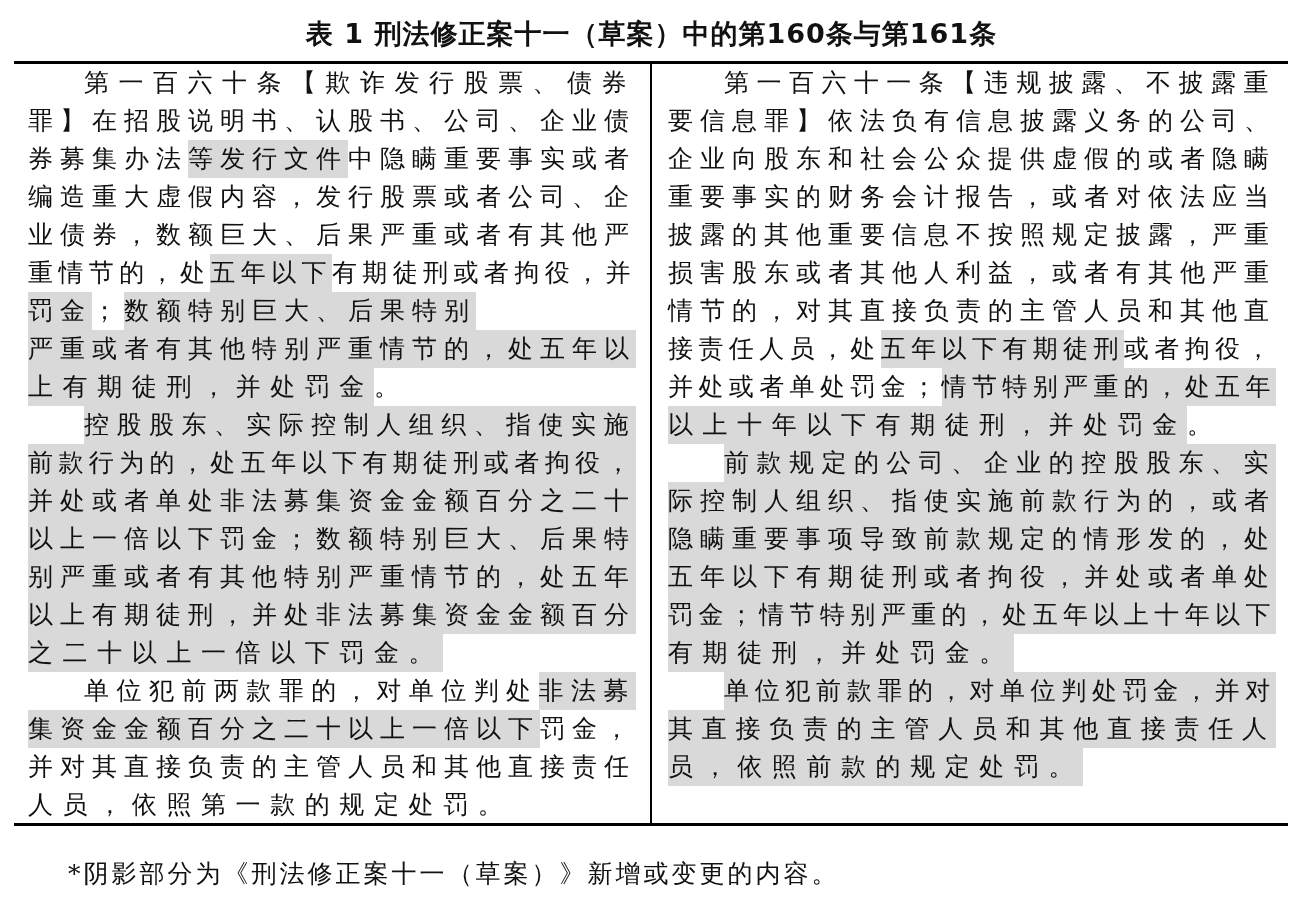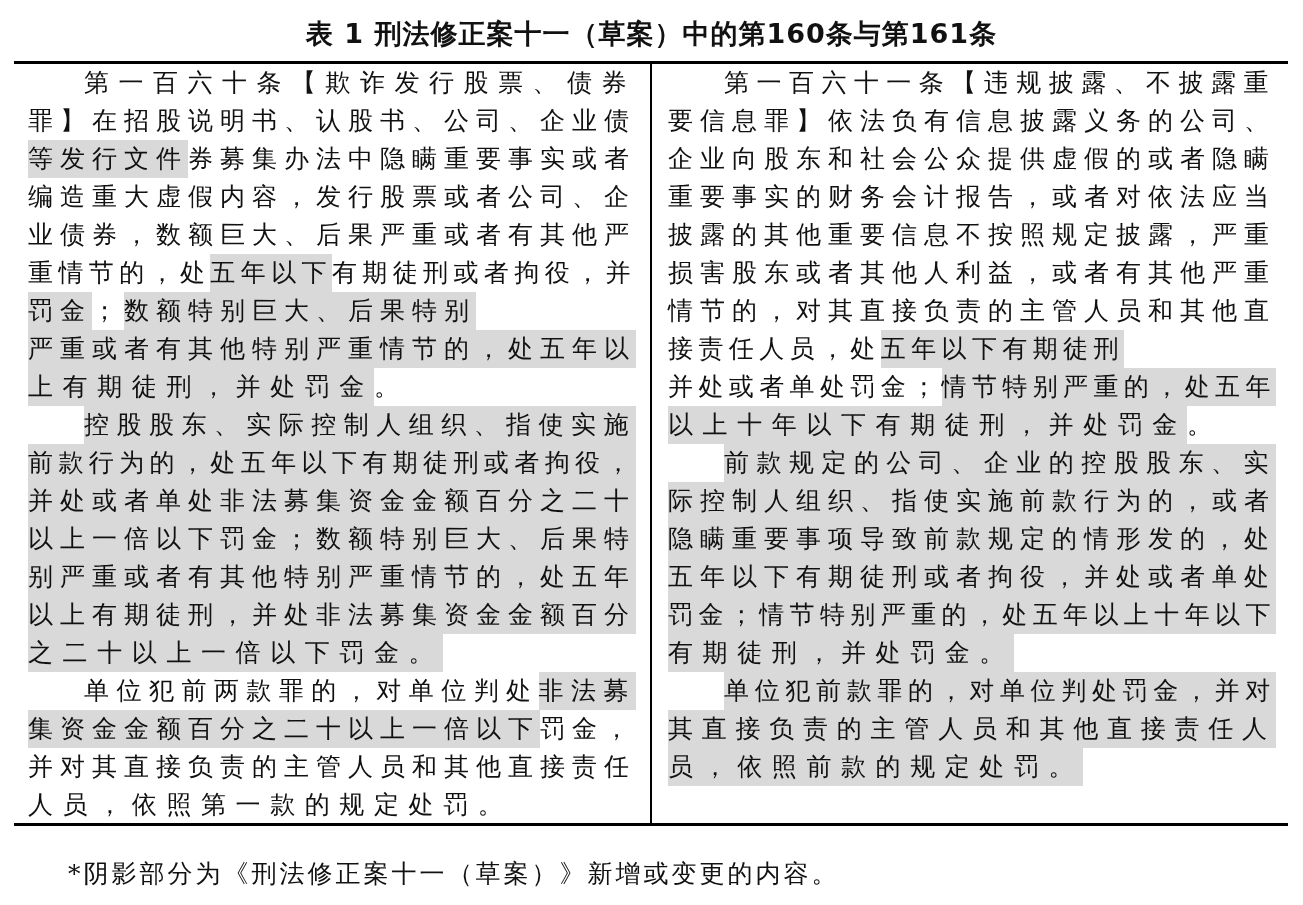--- a/index.html
+++ b/index.html
@@ -94,22 +94,22 @@
 <div class="divider"></div>
 
 <div class="col left">
     <div class="line indent last">
       <span class="seg" aria-label="第一百六十条【欺诈发行股票、债券"><span class="ch" style="width: 34.5px; text-align: left;">第</span><span class="ch" style="width: 34.5px; text-align: left;">一</span><span class="ch" style="width: 34.5px; text-align: left;">百</span><span class="ch" style="width: 34.5px; text-align: left;">六</span><span class="ch" style="width: 34.5px; text-align: left;">十</span><span class="ch" style="width: 34.5px; text-align: left;">条</span><span class="ch" style="width: 34.5px; text-align: left;">【</span><span class="ch" style="width: 34.5px; text-align: left;">欺</span><span class="ch" style="width: 34.5px; text-align: left;">诈</span><span class="ch" style="width: 34.5px; text-align: left;">发</span><span class="ch" style="width: 34.5px; text-align: left;">行</span><span class="ch" style="width: 34.5px; text-align: left;">股</span><span class="ch" style="width: 34.5px; text-align: left;">票</span><span class="ch" style="width: 34.5px; text-align: left;">、</span><span class="ch" style="width: 34.5px; text-align: left;">债</span><span class="ch" style="width: 34.5px; text-align: left;">券</span></span>
     </div>
     <div class="line last">
       <span class="seg" aria-label="罪】在招股说明书、认股书、公司、企业债"><span class="ch" style="width: 32px; text-align: left;">罪</span><span class="ch" style="width: 32px; text-align: left;">】</span><span class="ch" style="width: 32px; text-align: left;">在</span><span class="ch" style="width: 32px; text-align: left;">招</span><span class="ch" style="width: 32px; text-align: left;">股</span><span class="ch" style="width: 32px; text-align: left;">说</span><span class="ch" style="width: 32px; text-align: left;">明</span><span class="ch" style="width: 32px; text-align: left;">书</span><span class="ch" style="width: 32px; text-align: left;">、</span><span class="ch" style="width: 32px; text-align: left;">认</span><span class="ch" style="width: 32px; text-align: left;">股</span><span class="ch" style="width: 32px; text-align: left;">书</span><span class="ch" style="width: 32px; text-align: left;">、</span><span class="ch" style="width: 32px; text-align: left;">公</span><span class="ch" style="width: 32px; text-align: left;">司</span><span class="ch" style="width: 32px; text-align: left;">、</span><span class="ch" style="width: 32px; text-align: left;">企</span><span class="ch" style="width: 32px; text-align: left;">业</span><span class="ch" style="width: 32px; text-align: left;">债</span></span>
     </div>
     <div class="line last">
+      <span class="seg" aria-label="券募集办法"><span class="ch" style="width: 32px; text-align: left;">券</span><span class="ch" style="width: 32px; text-align: left;">募</span><span class="ch" style="width: 32px; text-align: left;">集</span><span class="ch" style="width: 32px; text-align: left;">办</span><span class="ch" style="width: 32px; text-align: left;">法</span></span>
       <span class="seg hl" aria-label="等发行文件"><span class="ch" style="width: 32px; text-align: left;">等</span><span class="ch" style="width: 32px; text-align: left;">发</span><span class="ch" style="width: 32px; text-align: left;">行</span><span class="ch" style="width: 32px; text-align: left;">文</span><span class="ch" style="width: 32px; text-align: left;">件</span></span>
-      <span class="seg" aria-label="券募集办法"><span class="ch" style="width: 32px; text-align: left;">券</span><span class="ch" style="width: 32px; text-align: left;">募</span><span class="ch" style="width: 32px; text-align: left;">集</span><span class="ch" style="width: 32px; text-align: left;">办</span><span class="ch" style="width: 32px; text-align: left;">法</span></span>
       <span class="seg" aria-label="中隐瞒重要事实或者"><span class="ch" style="width: 32px; text-align: left;">中</span><span class="ch" style="width: 32px; text-align: left;">隐</span><span class="ch" style="width: 32px; text-align: left;">瞒</span><span class="ch" style="width: 32px; text-align: left;">重</span><span class="ch" style="width: 32px; text-align: left;">要</span><span class="ch" style="width: 32px; text-align: left;">事</span><span class="ch" style="width: 32px; text-align: left;">实</span><span class="ch" style="width: 32px; text-align: left;">或</span><span class="ch" style="width: 32px; text-align: left;">者</span></span>
     </div>
     <div class="line last">
       <span class="seg" aria-label="编造重大虚假内容，发行股票或者公司、企"><span class="ch" style="width: 32px; text-align: left;">编</span><span class="ch" style="width: 32px; text-align: left;">造</span><span class="ch" style="width: 32px; text-align: left;">重</span><span class="ch" style="width: 32px; text-align: left;">大</span><span class="ch" style="width: 32px; text-align: left;">虚</span><span class="ch" style="width: 32px; text-align: left;">假</span><span class="ch" style="width: 32px; text-align: left;">内</span><span class="ch" style="width: 32px; text-align: left;">容</span><span class="ch" style="width: 32px; text-align: left;">，</span><span class="ch" style="width: 32px; text-align: left;">发</span><span class="ch" style="width: 32px; text-align: left;">行</span><span class="ch" style="width: 32px; text-align: left;">股</span><span class="ch" style="width: 32px; text-align: left;">票</span><span class="ch" style="width: 32px; text-align: left;">或</span><span class="ch" style="width: 32px; text-align: left;">者</span><span class="ch" style="width: 32px; text-align: left;">公</span><span class="ch" style="width: 32px; text-align: left;">司</span><span class="ch" style="width: 32px; text-align: left;">、</span><span class="ch" style="width: 32px; text-align: left;">企</span></span>
     </div>
     <div class="line last">
       <span class="seg" aria-label="业债券，数额巨大、后果严重或者有其他严"><span class="ch" style="width: 32px; text-align: left;">业</span><span class="ch" style="width: 32px; text-align: left;">债</span><span class="ch" style="width: 32px; text-align: left;">券</span><span class="ch" style="width: 32px; text-align: left;">，</span><span class="ch" style="width: 32px; text-align: left;">数</span><span class="ch" style="width: 32px; text-align: left;">额</span><span class="ch" style="width: 32px; text-align: left;">巨</span><span class="ch" style="width: 32px; text-align: left;">大</span><span class="ch" style="width: 32px; text-align: left;">、</span><span class="ch" style="width: 32px; text-align: left;">后</span><span class="ch" style="width: 32px; text-align: left;">果</span><span class="ch" style="width: 32px; text-align: left;">严</span><span class="ch" style="width: 32px; text-align: left;">重</span><span class="ch" style="width: 32px; text-align: left;">或</span><span class="ch" style="width: 32px; text-align: left;">者</span><span class="ch" style="width: 32px; text-align: left;">有</span><span class="ch" style="width: 32px; text-align: left;">其</span><span class="ch" style="width: 32px; text-align: left;">他</span><span class="ch" style="width: 32px; text-align: left;">严</span></span>
     </div>
     <div class="line last">
       <span class="seg" aria-label="重情节的，处"><span class="ch" style="width: 30.4px; text-align: left;">重</span><span class="ch" style="width: 30.4px; text-align: left;">情</span><span class="ch" style="width: 30.4px; text-align: left;">节</span><span class="ch" style="width: 30.4px; text-align: left;">的</span><span class="ch" style="width: 30.4px; text-align: left;">，</span><span class="ch" style="width: 30.4px; text-align: left;">处</span></span>
@@ -182,20 +182,21 @@
     </div>
     <div class="line last">
       <span class="seg" aria-label="损害股东或者其他人利益，或者有其他严重"><span class="ch" style="width: 32px; text-align: left;">损</span><span class="ch" style="width: 32px; text-align: left;">害</span><span class="ch" style="width: 32px; text-align: left;">股</span><span class="ch" style="width: 32px; text-align: left;">东</span><span class="ch" style="width: 32px; text-align: left;">或</span><span class="ch" style="width: 32px; text-align: left;">者</span><span class="ch" style="width: 32px; text-align: left;">其</span><span class="ch" style="width: 32px; text-align: left;">他</span><span class="ch" style="width: 32px; text-align: left;">人</span><span class="ch" style="width: 32px; text-align: left;">利</span><span class="ch" style="width: 32px; text-align: left;">益</span><span class="ch" style="width: 32px; text-align: left;">，</span><span class="ch" style="width: 32px; text-align: left;">或</span><span class="ch" style="width: 32px; text-align: left;">者</span><span class="ch" style="width: 32px; text-align: left;">有</span><span class="ch" style="width: 32px; text-align: left;">其</span><span class="ch" style="width: 32px; text-align: left;">他</span><span class="ch" style="width: 32px; text-align: left;">严</span><span class="ch" style="width: 32px; text-align: left;">重</span></span>
     </div>
     <div class="line last">
       <span class="seg" aria-label="情节的，对其直接负责的主管人员和其他直"><span class="ch" style="width: 32px; text-align: left;">情</span><span class="ch" style="width: 32px; text-align: left;">节</span><span class="ch" style="width: 32px; text-align: left;">的</span><span class="ch" style="width: 32px; text-align: left;">，</span><span class="ch" style="width: 32px; text-align: left;">对</span><span class="ch" style="width: 32px; text-align: left;">其</span><span class="ch" style="width: 32px; text-align: left;">直</span><span class="ch" style="width: 32px; text-align: left;">接</span><span class="ch" style="width: 32px; text-align: left;">负</span><span class="ch" style="width: 32px; text-align: left;">责</span><span class="ch" style="width: 32px; text-align: left;">的</span><span class="ch" style="width: 32px; text-align: left;">主</span><span class="ch" style="width: 32px; text-align: left;">管</span><span class="ch" style="width: 32px; text-align: left;">人</span><span class="ch" style="width: 32px; text-align: left;">员</span><span class="ch" style="width: 32px; text-align: left;">和</span><span class="ch" style="width: 32px; text-align: left;">其</span><span class="ch" style="width: 32px; text-align: left;">他</span><span class="ch" style="width: 32px; text-align: left;">直</span></span>
     </div>
     <div class="line last">
       <span class="seg" aria-label="接责任人员，处"><span class="ch" style="width: 30.4px; text-align: left;">接</span><span class="ch" style="width: 30.4px; text-align: left;">责</span><span class="ch" style="width: 30.4px; text-align: left;">任</span><span class="ch" style="width: 30.4px; text-align: left;">人</span><span class="ch" style="width: 30.4px; text-align: left;">员</span><span class="ch" style="width: 30.4px; text-align: left;">，</span><span class="ch" style="width: 30.4px; text-align: left;">处</span></span>
       <span class="seg hl" aria-label="五年以下有期徒刑"><span class="ch" style="width: 30.4px; text-align: left;">五</span><span class="ch" style="width: 30.4px; text-align: left;">年</span><span class="ch" style="width: 30.4px; text-align: left;">以</span><span class="ch" style="width: 30.4px; text-align: left;">下</span><span class="ch" style="width: 30.4px; text-align: left;">有</span><span class="ch" style="width: 30.4px; text-align: left;">期</span><span class="ch" style="width: 30.4px; text-align: left;">徒</span><span class="ch" style="width: 30.4px; text-align: left;">刑</span></span>
+      <span class="seg" aria-label="或者拘役，"><span class="ch" style="width: 30.4px; text-align: left;">或</span><span class="ch" style="width: 30.4px; text-align: left;">者</span><span class="ch" style="width: 30.4px; text-align: left;">拘</span><span class="ch" style="width: 30.4px; text-align: left;">役</span><span class="ch" style="width: 30.4px; text-align: left;">，</span></span>
     </div>
     <div class="line last">
       <span class="seg" aria-label="并处或者单处罚金；"><span class="ch" style="width: 30.4px; text-align: left;">并</span><span class="ch" style="width: 30.4px; text-align: left;">处</span><span class="ch" style="width: 30.4px; text-align: left;">或</span><span class="ch" style="width: 30.4px; text-align: left;">者</span><span class="ch" style="width: 30.4px; text-align: left;">单</span><span class="ch" style="width: 30.4px; text-align: left;">处</span><span class="ch" style="width: 30.4px; text-align: left;">罚</span><span class="ch" style="width: 30.4px; text-align: left;">金</span><span class="ch" style="width: 30.4px; text-align: left;">；</span></span>
       <span class="seg hl" aria-label="情节特别严重的，处五年"><span class="ch" style="width: 30.4px; text-align: left;">情</span><span class="ch" style="width: 30.4px; text-align: left;">节</span><span class="ch" style="width: 30.4px; text-align: left;">特</span><span class="ch" style="width: 30.4px; text-align: left;">别</span><span class="ch" style="width: 30.4px; text-align: left;">严</span><span class="ch" style="width: 30.4px; text-align: left;">重</span><span class="ch" style="width: 30.4px; text-align: left;">的</span><span class="ch" style="width: 30.4px; text-align: left;">，</span><span class="ch" style="width: 30.4px; text-align: left;">处</span><span class="ch" style="width: 30.4px; text-align: left;">五</span><span class="ch" style="width: 30.4px; text-align: left;">年</span></span>
     </div>
     <div class="line last">
       <span class="seg hl" aria-label="以上十年以下有期徒刑，并处罚金"><span class="ch" style="width: 34.6px; text-align: left;">以</span><span class="ch" style="width: 34.6px; text-align: left;">上</span><span class="ch" style="width: 34.6px; text-align: left;">十</span><span class="ch" style="width: 34.6px; text-align: left;">年</span><span class="ch" style="width: 34.6px; text-align: left;">以</span><span class="ch" style="width: 34.6px; text-align: left;">下</span><span class="ch" style="width: 34.6px; text-align: left;">有</span><span class="ch" style="width: 34.6px; text-align: left;">期</span><span class="ch" style="width: 34.6px; text-align: left;">徒</span><span class="ch" style="width: 34.6px; text-align: left;">刑</span><span class="ch" style="width: 34.6px; text-align: left;">，</span><span class="ch" style="width: 34.6px; text-align: left;">并</span><span class="ch" style="width: 34.6px; text-align: left;">处</span><span class="ch" style="width: 34.6px; text-align: left;">罚</span><span class="ch" style="width: 34.6px; text-align: left;">金</span></span>
       <span class="seg" aria-label="。"><span class="ch" style="width: 34.6px; text-align: left;">。</span></span>
     </div>
     <div class="line indent last">

